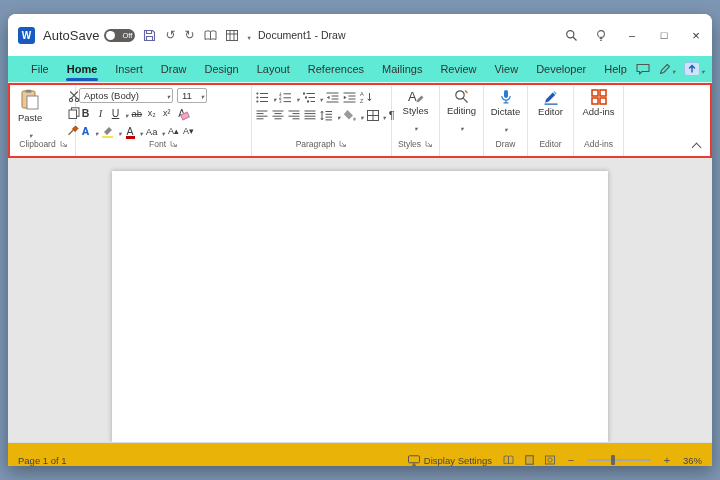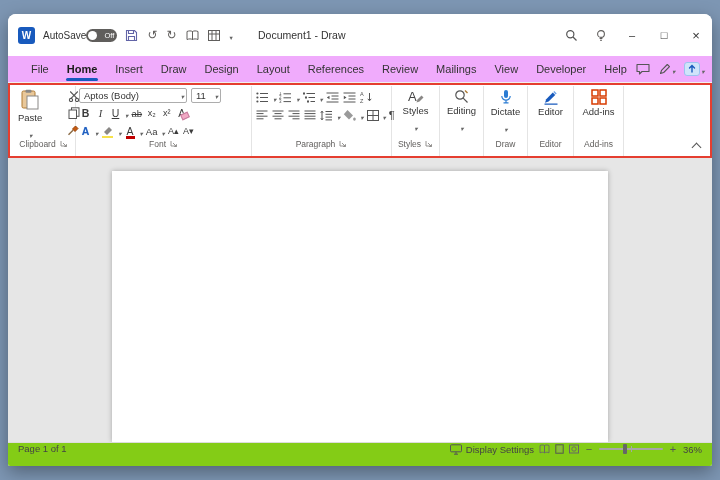--- a/index.html
+++ b/index.html
@@ -5,35 +5,35 @@
   *{margin:0;padding:0;box-sizing:border-box}
   html,body{width:720px;height:480px;overflow:hidden}
   body{font-family:"Liberation Sans",sans-serif;background:#7d96b3;position:relative}
   .window{position:absolute;left:8px;top:14px;width:704px;height:452px;background:#fff;
     border-radius:8px 8px 2px 2px;box-shadow:0 6px 18px rgba(0,0,0,.35);display:flex;flex-direction:column;overflow:hidden}
 
   
   .titlebar{height:42px;display:flex;align-items:center;padding:0 0 0 10px;position:relative;background:#fff}
   .wlogo{width:17px;height:17px;background:#185abd;border-radius:3px;color:#fff;font-weight:bold;
     font-size:10px;display:flex;align-items:center;justify-content:center;margin-right:8px}
-  .tbtxt{font-size:10px;color:#333;}
+  .tbtxt{font-size:13px;color:#333;margin-right:5px}
   .toggle{width:31px;height:13px;border-radius:7px;background:#605e5c;display:flex;align-items:center;
     padding:0 3px 0 2px;margin-right:8px;justify-content:space-between}
   .knob{width:9px;height:9px;border-radius:50%;background:#fff}
   .toggle span{color:#fff;font-size:7.5px}
   .qat{display:flex;align-items:center;gap:9px;color:#605e5c}
   .qat .glyph{font-size:12px;line-height:1;color:#605e5c}
   .title{position:absolute;left:250px;top:0;height:42px;display:flex;align-items:center;font-size:10.5px;color:#333}
   .tb-right{margin-left:auto;display:flex;align-items:center;height:42px}
   .tb-ico{width:30px;display:flex;justify-content:center}
   .winbtn{width:32px;height:42px;display:flex;align-items:center;justify-content:center;font-size:11px;color:#333}
   .winbtn.close{font-size:13px}
 
   
-  .menubar{height:26px;display:flex;align-items:stretch;padding:0 20px 0 14px;background:#f0abfc}
+  .menubar{height:26px;display:flex;align-items:stretch;padding:0 20px 0 14px;background:#5eead4}
   .tabs{display:flex}
   .tab{padding:0 9px;font-size:11px;color:#333;display:flex;align-items:center;position:relative}
   .tab.active{font-weight:bold;color:#1b1b1b}
   .tab.active::after{content:"";position:absolute;left:8px;right:8px;bottom:1px;height:3px;background:#185abd;border-radius:2px}
   .menu-right{margin-left:auto;display:flex;align-items:center;gap:9px;padding-right:4px}
   .ch::before{content:"▾";font-size:6.5px;color:#666;margin-left:1px}
 
   
   .ribbon{height:76px;background:#fff;display:flex;padding:3px 4px 0 4px;position:relative;border-top:1px solid #f0f0f0}
   .annotation{position:absolute;inset:0;border:2px solid #e53e30;pointer-events:none;z-index:40}
@@ -47,21 +47,21 @@
   .g-clip{width:64px}
   .clipwrap{display:flex;gap:22px}
   .smallcol{display:flex;flex-direction:column;gap:3px;padding-top:2px}
   .sbtn{height:14px;display:flex;align-items:center;justify-content:center;border-radius:2px}
   
   .g-font{width:176px}
   .frow{display:flex;align-items:center;gap:2px;height:18px}
   .frow.first{gap:4px;height:17px}
   .combo{display:flex;align-items:center;justify-content:space-between;border:1px solid #adadad;border-radius:2px;
     background:#fff;height:15px;font-size:9.5px;color:#333;padding:0 2px 0 4px}
-  .combo.name{width:108px}
+  .combo.name{width:94px}
   .combo.size{width:30px}
   .fbtn{min-width:13px;height:15px;display:inline-flex;align-items:center;justify-content:center;
     font-size:10.5px;color:#3b3b3b;border-radius:2px;padding:0 1px;position:relative}
   .fbtn.b{font-weight:bold}
   .fbtn.i{font-style:italic;font-family:"Liberation Serif",serif}
   .fbtn.u{text-decoration:underline}
   .fbtn.st{text-decoration:line-through;font-size:9.5px}
   .fbtn.sub,.fbtn.sup{font-size:9px}
   .fbtn.clear::after{content:"";position:absolute;right:-1px;bottom:2px;width:6px;height:4px;background:#f2a9c4;
     border:1px solid #c77ea0;transform:rotate(-25deg)}
@@ -78,23 +78,23 @@
   .g-styles{width:48px}.g-edit{width:44px}.g-voice{width:44px}.g-editor{width:46px}.g-addins{width:50px}
   .collapse{position:absolute;right:12px;bottom:7px;width:7px;height:7px;border-left:1.5px solid #555;
     border-top:1.5px solid #555;transform:rotate(45deg)}
   .ribbon-fill{flex:1;border-right:none}
 
   
   .docarea{flex:1;background:#e6e6e6;overflow:hidden;display:flex;justify-content:center}
   .page{width:496px;margin-top:13px;background:#fff;box-shadow:0 0 5px rgba(0,0,0,.28);height:calc(100% - 13px)}
 
   
-  .statusbar{height:24px;background:#84cc16;border-top:1px solid #dcdcdc;display:flex;align-items:flex-start;
+  .statusbar{height:24px;background:#eab308;border-top:1px solid #dcdcdc;display:flex;align-items:flex-end;
     padding:0 10px;font-size:9.5px;color:#444}
-  .sb-right{margin-left:auto;display:flex;align-items:center;gap:5px}
+  .sb-right{margin-left:auto;display:flex;align-items:center;gap:11px}
   .sb-group{display:flex;align-items:center;gap:4px}
   .zoom-track{width:64px;height:2px;background:#a6a6a6;position:relative;border-radius:1px}
   .zoom-track::after{content:"";position:absolute;left:50%;top:-2px;width:1px;height:6px;background:#a6a6a6}
   .zoom-thumb{position:absolute;left:24px;top:-4px;width:4px;height:10px;background:#666;border-radius:1px}
   .zbtn{font-size:11px;color:#555;width:10px;text-align:center}
   svg{display:block}
 </style>
 </head>
 <body>
 
@@ -150,22 +150,22 @@
 
   <div class="menubar">
     <div class="tabs">
       <span class="tab">File</span>
       <span class="tab active">Home</span>
       <span class="tab">Insert</span>
       <span class="tab">Draw</span>
       <span class="tab">Design</span>
       <span class="tab">Layout</span>
       <span class="tab">References</span>
+      <span class="tab">Mailings</span>
       <span class="tab">Review</span>
-      <span class="tab">Mailings</span>
       <span class="tab">View</span>
       <span class="tab">Developer</span>
       <span class="tab">Help</span>
     </div>
     <div class="menu-right">
       <span>
         <svg width="14" height="12" viewBox="0 0 14 12">
             <path d="M1 1.5 h12 v7 h-7 l-2.5 2.5 v-2.5 h-2.5 z" fill="none" stroke="#555" stroke-width="1.1" stroke-linejoin="round"></path>
           </svg>
       </span>

